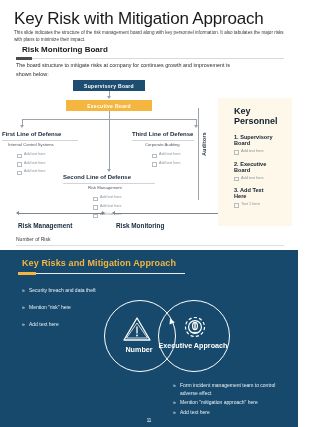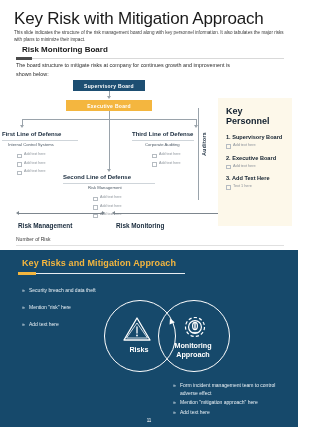--- a/index.html
+++ b/index.html
@@ -81,21 +81,21 @@
   .tip-l { border-right:3.5px solid #7d868e; }
   .tip-r { border-left:3.5px solid #7d868e; }
   .axis-label { position:absolute; font-size:6.4px; font-weight:bold; color:#17293b; white-space:nowrap; }
 
   .num-risk { position:absolute; left:16px; top:236px; font-size:5px; color:#3b3b3b; }
   .num-rule { position:absolute; left:16px; top:245px; width:268px; height:0.5px; background:#e0e0e0; }
 
   
   .kp {
     position:absolute; left:218px; top:98px; width:74px; height:128px;
-    background:#fdf8ea; padding:8px 8px;
+    background:#fdf8ea; padding:8px 16px;
   }
   .kp h3 { font-size:9px; font-weight:bold; color:#12202e; margin-bottom:8px; }
   .kp-item { margin-bottom:7.5px; }
   .kp-item .kp-t { font-size:5.6px; font-weight:bold; color:#12202e; margin-bottom:3px; }
   .kp-item .kp-b {
     font-size:3.8px; color:#8a9199; padding-left:7px; position:relative; white-space:nowrap;
   }
   .kp-item .kp-b:before {
     content:""; position:absolute; left:0; top:1.3px;
     width:2.5px; height:2.5px; border:0.5px solid #b6bcc2;
@@ -256,31 +256,31 @@
   <div class="arrowhead" style="left:168px; top:320px; transform:rotate(35deg);"></div>
 
   <div style="position:absolute; left:122px; top:316px; width:30px; height:26px;">
     <svg viewBox="0 0 30 26" width="30" height="26">
       <path d="M15 2 L28 24 L2 24 Z" fill="none" stroke="#ffffff" stroke-width="1.3" stroke-linejoin="round"></path>
       <path d="M15 7 L25.5 22 L4.5 22 Z" fill="none" stroke="#ffffff" stroke-width="0.8" stroke-linejoin="round"></path>
       <line x1="15" y1="11" x2="15" y2="17" stroke="#ffffff" stroke-width="1.3" stroke-linecap="round"></line>
       <circle cx="15" cy="19.5" r="0.9" fill="#ffffff"></circle>
     </svg>
   </div>
-  <div class="clabel" style="left:104px; top:345px;">Risks</div>
+  <div class="clabel" style="left:104px; top:345px;">Number</div>
 
   <div style="position:absolute; left:180px; top:312px; width:30px; height:30px;">
     <svg viewBox="0 0 30 30" width="30" height="30">
       <g fill="none" stroke="#ffffff" stroke-width="1.2">
         <circle cx="15" cy="15" r="9.5" stroke-dasharray="3.2 2.2"></circle>
         <circle cx="15" cy="15" r="6.4"></circle>
         <ellipse cx="15" cy="14" rx="2.4" ry="3.6"></ellipse>
         <line x1="15" y1="11.4" x2="15" y2="16.6" stroke-width="1.4" stroke-linecap="round"></line>
         <line x1="11.6" y1="20.4" x2="18.4" y2="20.4" stroke-width="1"></line>
       </g>
     </svg>
   </div>
-  <div class="clabel" style="left:158px; top:341px;">Monitoring Approach</div>
+  <div class="clabel" style="left:158px; top:341px;">Executive Approach</div>
 
   <div class="footer-strip"></div>
   <div class="pagenum">11</div>
 
 </div>
 
 </body></html>

